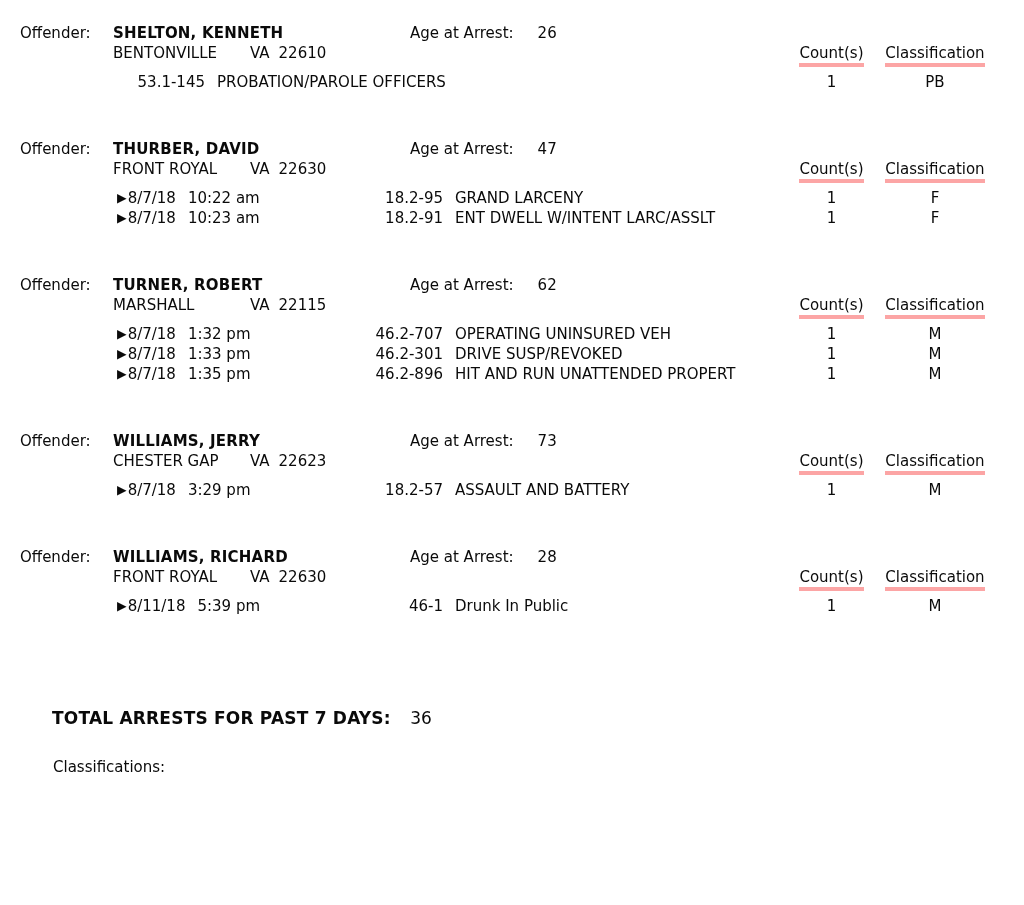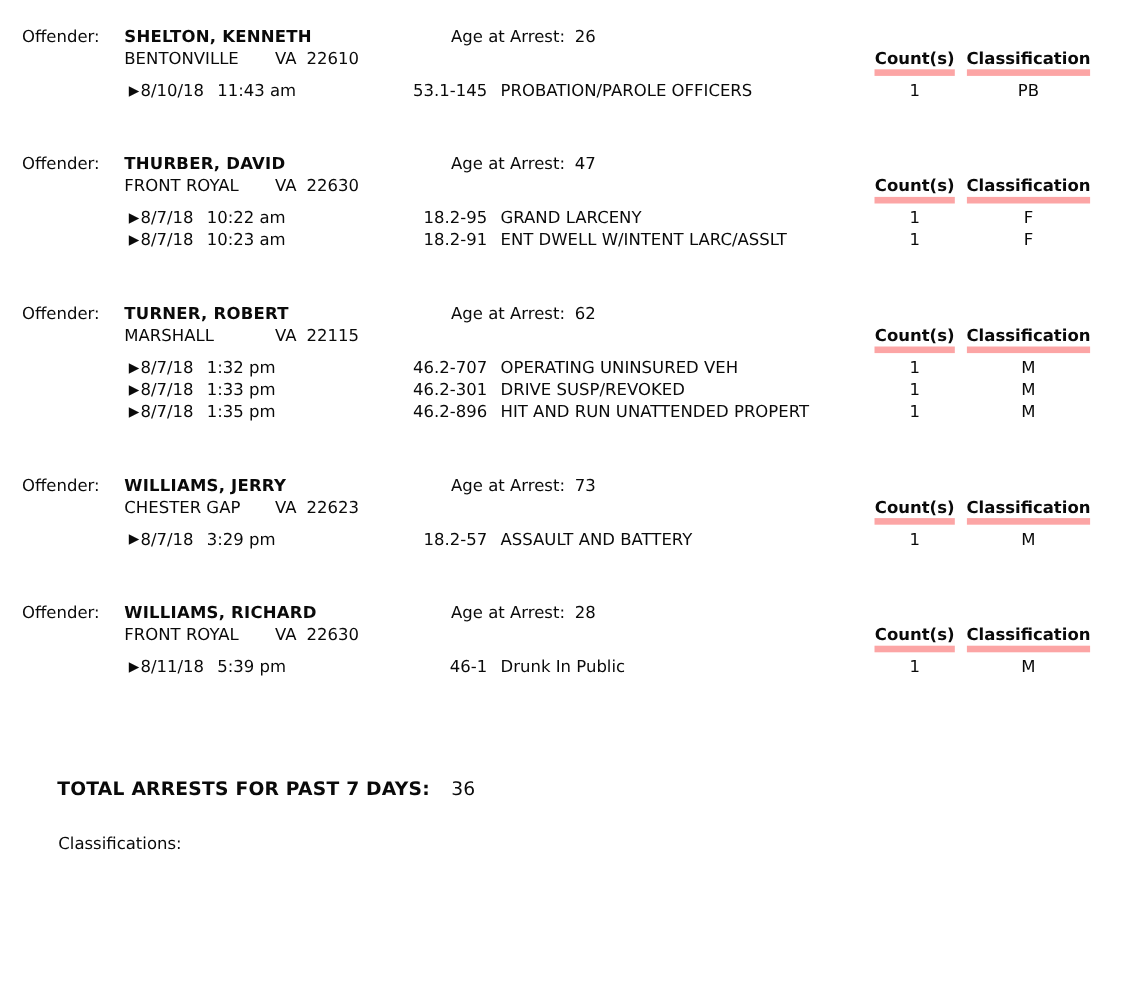--- a/index.html
+++ b/index.html
@@ -21,38 +21,38 @@
   .offender-block { margin-bottom: 47px; }
 
   .line1 {
     display: flex;
     align-items: baseline;
     height: 20px;
     white-space: nowrap;
   }
   .lbl-offender { width: 93px; display: inline-block; }
   .offender-name { width: 297px; display: inline-block; font-weight: bold; letter-spacing: 0.2px; }
-  .age-val { margin-left: 9px; }
+  .age-val { margin-left: 24px; }
 
   .line2 {
     display: flex;
     align-items: baseline;
     height: 22px;
     white-space: nowrap;
   }
   .indent { width: 93px; flex: 0 0 93px; }
   .city { width: 137px; flex: 0 0 137px; }
   .zip { margin-left: 9px; }
   .line2-spacer { flex: 1 1 auto; }
   .hdr-cell { text-align: center; }
   .hdr-cell.counts { flex: 0 0 83px; width: 83px; }
   .hdr-cell.classification { flex: 0 0 124px; width: 124px; }
   .hdr-text {
-    font-weight: bold;
-    border-bottom: 6px solid #fca5a5;
+    font-weight: normal;
+    border-bottom: 4px solid #fca5a5;
     padding-bottom: 1px;
     display: inline-block;
   }
 
   .charges { margin-top: 7px; }
   .charge-row {
     display: flex;
     align-items: baseline;
     height: 20px;
     margin-left: 97px;
@@ -109,21 +109,20 @@
       <span class="line2-spacer"></span>
       <span class="hdr-cell counts">
         <span class="hdr-text">Count(s)</span>
       </span>
       <span class="hdr-cell classification">
         <span class="hdr-text">Classification</span>
       </span>
     </div>
     <div class="charges">
   <div class="charge-row">
-    <span class="dt"><span class="arrow">▶</span><span class="date">8/10/18</span><span class="time">11:43 am</span></span>
     <span class="code">53.1-145</span>
     <span class="desc">PROBATION/PAROLE OFFICERS</span>
     <span class="count">1</span>
     <span class="cls">PB</span>
   </div>
 </div>
   </section>
 
   <section class="offender-block">
     <div class="line1">

